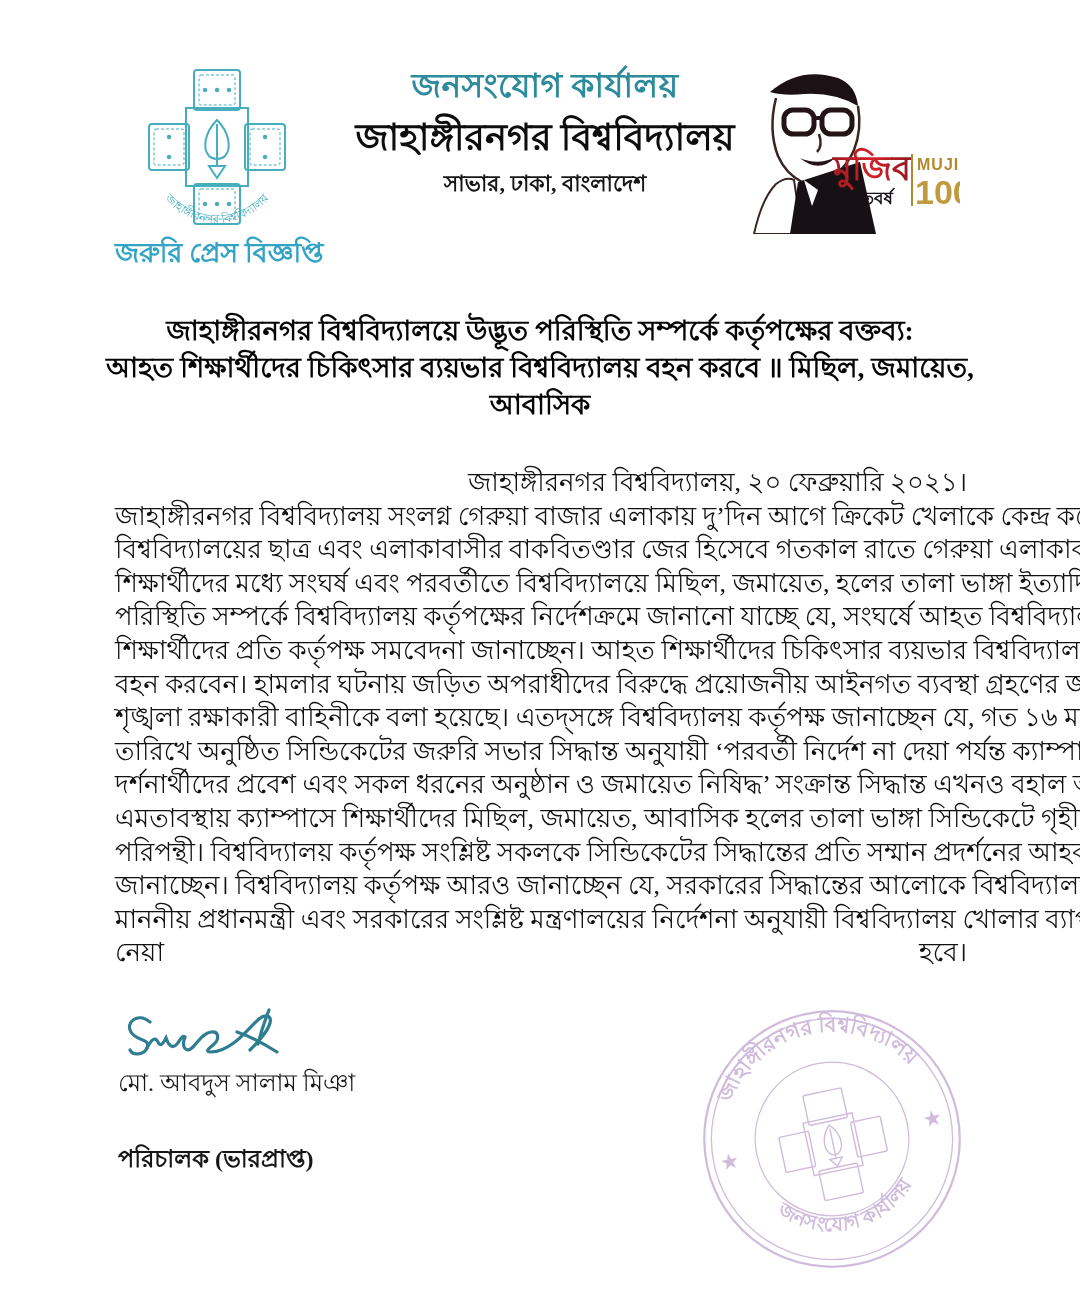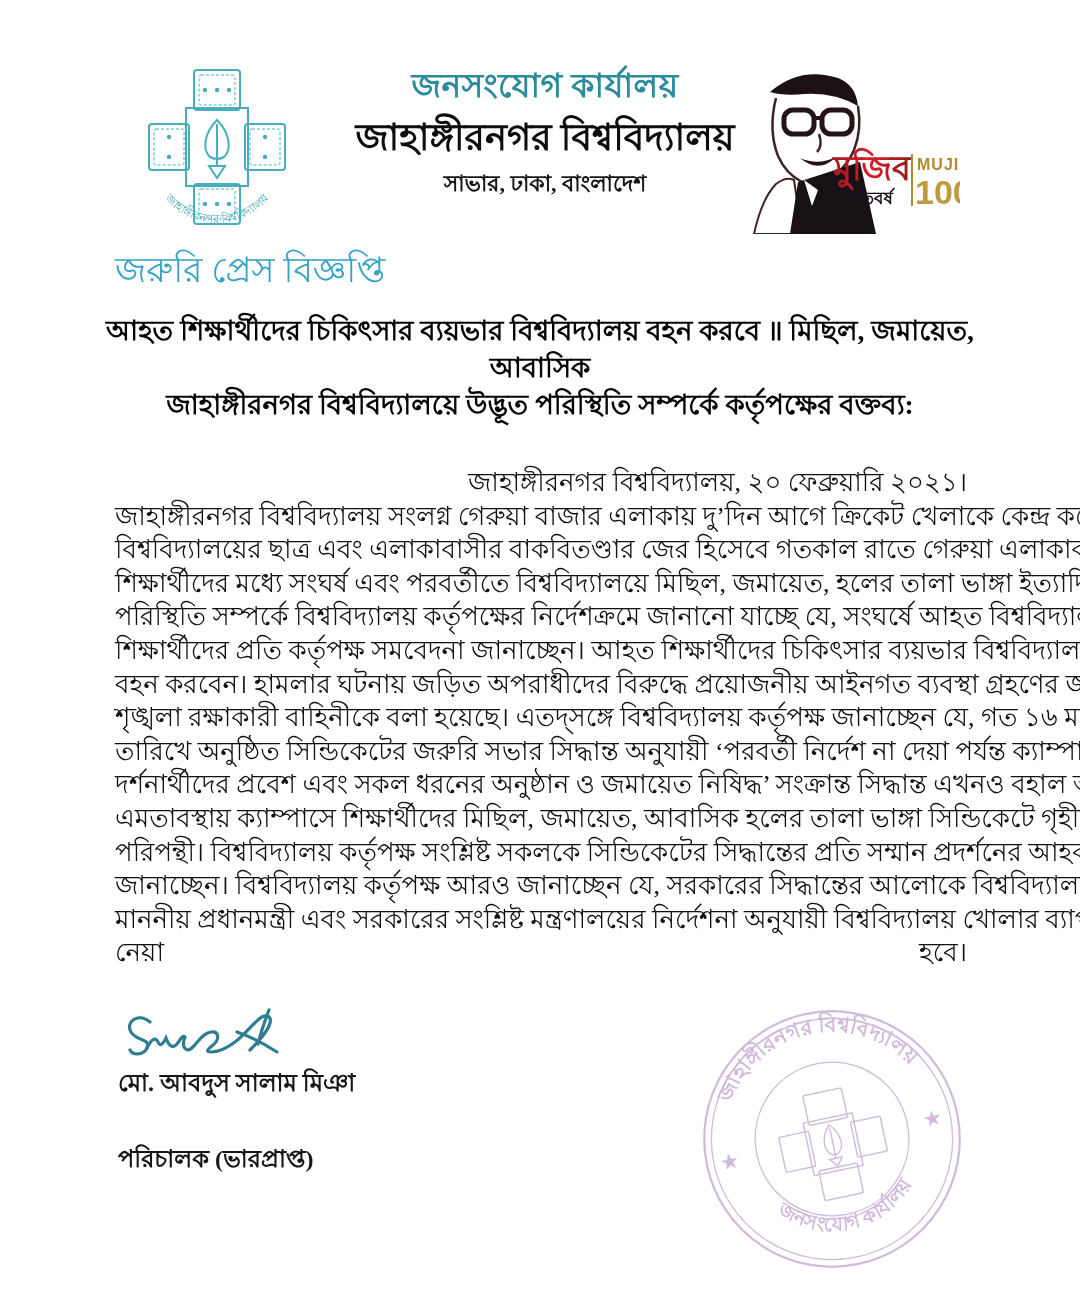--- a/index.html
+++ b/index.html
@@ -17,40 +17,40 @@
     text-align:center; line-height:1.25;
   }
   .office-line{font-size:33px; font-weight:700; letter-spacing:.5px;}
   .univ-line{font-size:37px; font-weight:700; color:#0d0d0d; margin-top:8px;}
   .addr-line{font-size:22px; font-weight:700; margin-top:8px;}
   .phone-line{font-size:26px; font-weight:700; margin-top:4px;}
   .ju-logo{position:absolute; left:142px; top:62px;}
   .mujib-logo{position:absolute; left:742px; top:58px;}
   
   .press-label{
-    position:absolute; left:115px; top:243px;
-    font-size:35px; font-weight:400;
+    position:absolute; left:115px; top:232px;
+    font-size:27px; font-weight:700;
   }
   
   .headline{
     position:absolute; left:100px; top:312px; width:880px;
     text-align:center; font-weight:700; font-size:27.5px;
     line-height:37px; color:#050505;
   }
   
   .body-text{
     position:absolute; left:115px; top:466px; width:852px;
     font-size:26px; line-height:33.6px; color:#111111;
   }
   .dateline{text-align:right;}
   .jline{text-align:justify; text-align-last:justify; white-space:nowrap;}
   .jline-last{text-align:center;}
   
   .signature-svg{position:absolute; left:118px; top:1002px;}
-  .sig-name{position:absolute; left:118px; top:1064px; font-size:24px; font-weight:700;}
+  .sig-name{position:absolute; left:118px; top:1064px; font-size:24px; font-weight:400;}
   .sig-title{position:absolute; left:118px; top:1140px; font-size:24px; font-weight:600;}
   
   .seal{position:absolute; left:698px; top:1005px; opacity:.62; transform:rotate(-12deg);}
 </style>
 </head>
 <body>
 
 <div class="page">
 
   <svg class="ju-logo" width="150" height="180" viewBox="0 0 150 180">
@@ -126,22 +126,22 @@
     <text x="130" y="122" text-anchor="middle" font-size="34" font-weight="bold" fill="url(#redGrad)" font-family="Liberation Serif, serif">মুজিব</text>
     <text x="130" y="146" text-anchor="middle" font-size="17" font-weight="bold" fill="#17111a" font-family="Liberation Serif, serif">শতবর্ষ</text>
     <line x1="170" y1="96" x2="170" y2="148" stroke="#b3892d" stroke-width="2"></line>
     <text x="175" y="112" font-size="16" font-weight="bold" fill="#b3892d" letter-spacing="1" font-family="Liberation Sans, sans-serif">MUJIB</text>
     <text x="173" y="146" font-size="34" font-weight="bold" fill="#c09a3e" font-family="Liberation Sans, sans-serif">100</text>
   </svg>
 
   <div class="press-label" style="color:#35a3c4">জরুরি প্রেস বিজ্ঞপ্তি</div>
 
   <div class="headline">
+    <div>জাহাঙ্গীরনগর বিশ্ববিদ্যালয়ে উদ্ভূত পরিস্থিতি সম্পর্কে কর্তৃপক্ষের বক্তব্য:</div>
     <div>আহত শিক্ষার্থীদের চিকিৎসার ব্যয়ভার বিশ্ববিদ্যালয় বহন করবে ॥ মিছিল, জমায়েত, আবাসিক</div>
-    <div>জাহাঙ্গীরনগর বিশ্ববিদ্যালয়ে উদ্ভূত পরিস্থিতি সম্পর্কে কর্তৃপক্ষের বক্তব্য:</div>
   </div>
 
   <div class="body-text">
     <div class="dateline">জাহাঙ্গীরনগর বিশ্ববিদ্যালয়, ২০ ফেব্রুয়ারি ২০২১।</div>
     <div class="jline">জাহাঙ্গীরনগর বিশ্ববিদ্যালয় সংলগ্ন গেরুয়া বাজার এলাকায় দু’দিন আগে ক্রিকেট খেলাকে কেন্দ্র করে</div>
     <div class="jline">বিশ্ববিদ্যালয়ের ছাত্র এবং এলাকাবাসীর বাকবিতণ্ডার জের হিসেবে গতকাল রাতে গেরুয়া এলাকাবাসী ও</div>
     <div class="jline">শিক্ষার্থীদের মধ্যে সংঘর্ষ এবং পরবর্তীতে বিশ্ববিদ্যালয়ে মিছিল, জমায়েত, হলের তালা ভাঙ্গা ইত্যাদি উদ্ভূত</div>
     <div class="jline">পরিস্থিতি সম্পর্কে বিশ্ববিদ্যালয় কর্তৃপক্ষের নির্দেশক্রমে জানানো যাচ্ছে যে, সংঘর্ষে আহত বিশ্ববিদ্যালয়ের</div>
     <div class="jline">শিক্ষার্থীদের প্রতি কর্তৃপক্ষ সমবেদনা জানাচ্ছেন। আহত শিক্ষার্থীদের চিকিৎসার ব্যয়ভার বিশ্ববিদ্যালয় কর্তৃপক্ষ</div>
     <div class="jline">বহন করবেন। হামলার ঘটনায় জড়িত অপরাধীদের বিরুদ্ধে প্রয়োজনীয় আইনগত ব্যবস্থা গ্রহণের জন্য আইন-</div>

